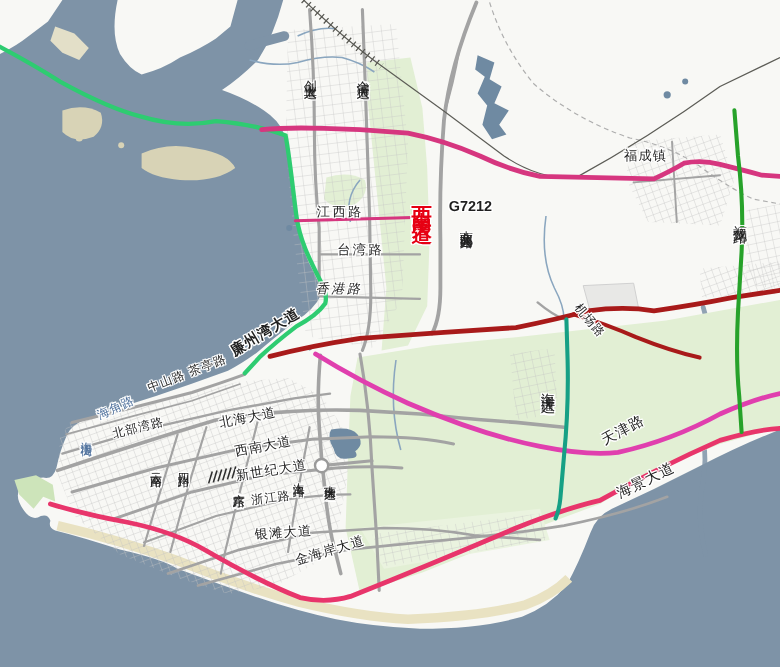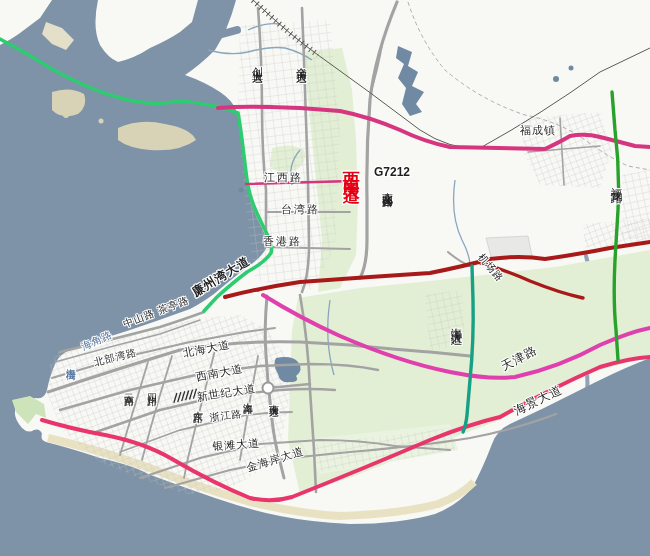--- a/index.html
+++ b/index.html
@@ -148,21 +148,21 @@
     <line x1="12" y1="9" x2="17" y2="0"></line>
         <line x1="16" y1="9" x2="21" y2="0"></line>
         <line x1="20" y1="9" x2="25" y2="0"></line>
   </g>
 </svg>
 
 <div class="lbl v" style="left:251px;top:58px;">创业大道</div>
 <div class="lbl v" style="left:295px;top:58px;">合浦大道</div>
 <div class="lbl sp2" style="left:247px;top:172px;">江西路</div>
 <div class="lbl sp2" style="left:246px;top:204px;margin-left:18px;">台湾路</div>
-<div class="lbl sp2" style="left:246px;top:236px;">香港路</div>
+<div class="lbl sp2" style="left:246px;top:236px;font-style:italic;">香港路</div>
 <div class="lbl v red-big" style="left:342px;top:158px;">西南大道</div>
 <div class="lbl bold s12" style="left:374px;top:166px;letter-spacing:0;">G7212</div>
 <div class="lbl v" style="left:381px;top:183px;letter-spacing:1px;">南北高速公路</div>
 <div class="lbl" style="left:520px;top:125px;">福成镇</div>
 <div class="lbl v s12" style="left:610px;top:178px;">福龙路</div>
 <div class="lbl s10" style="left:484px;top:252px;transform:rotate(50deg);">机场路</div>
 <div class="lbl v s12" style="left:450px;top:318px;">海洋大道</div>
 <div class="lbl s12" style="left:499px;top:362px;transform:rotate(-28deg);">天津路</div>
 <div class="lbl s12" style="left:512px;top:406px;transform:rotate(-26deg);">海景大道</div>
 <div class="lbl bold s12" style="left:190px;top:288px;transform:rotate(-31deg);">廉州湾大道</div>

